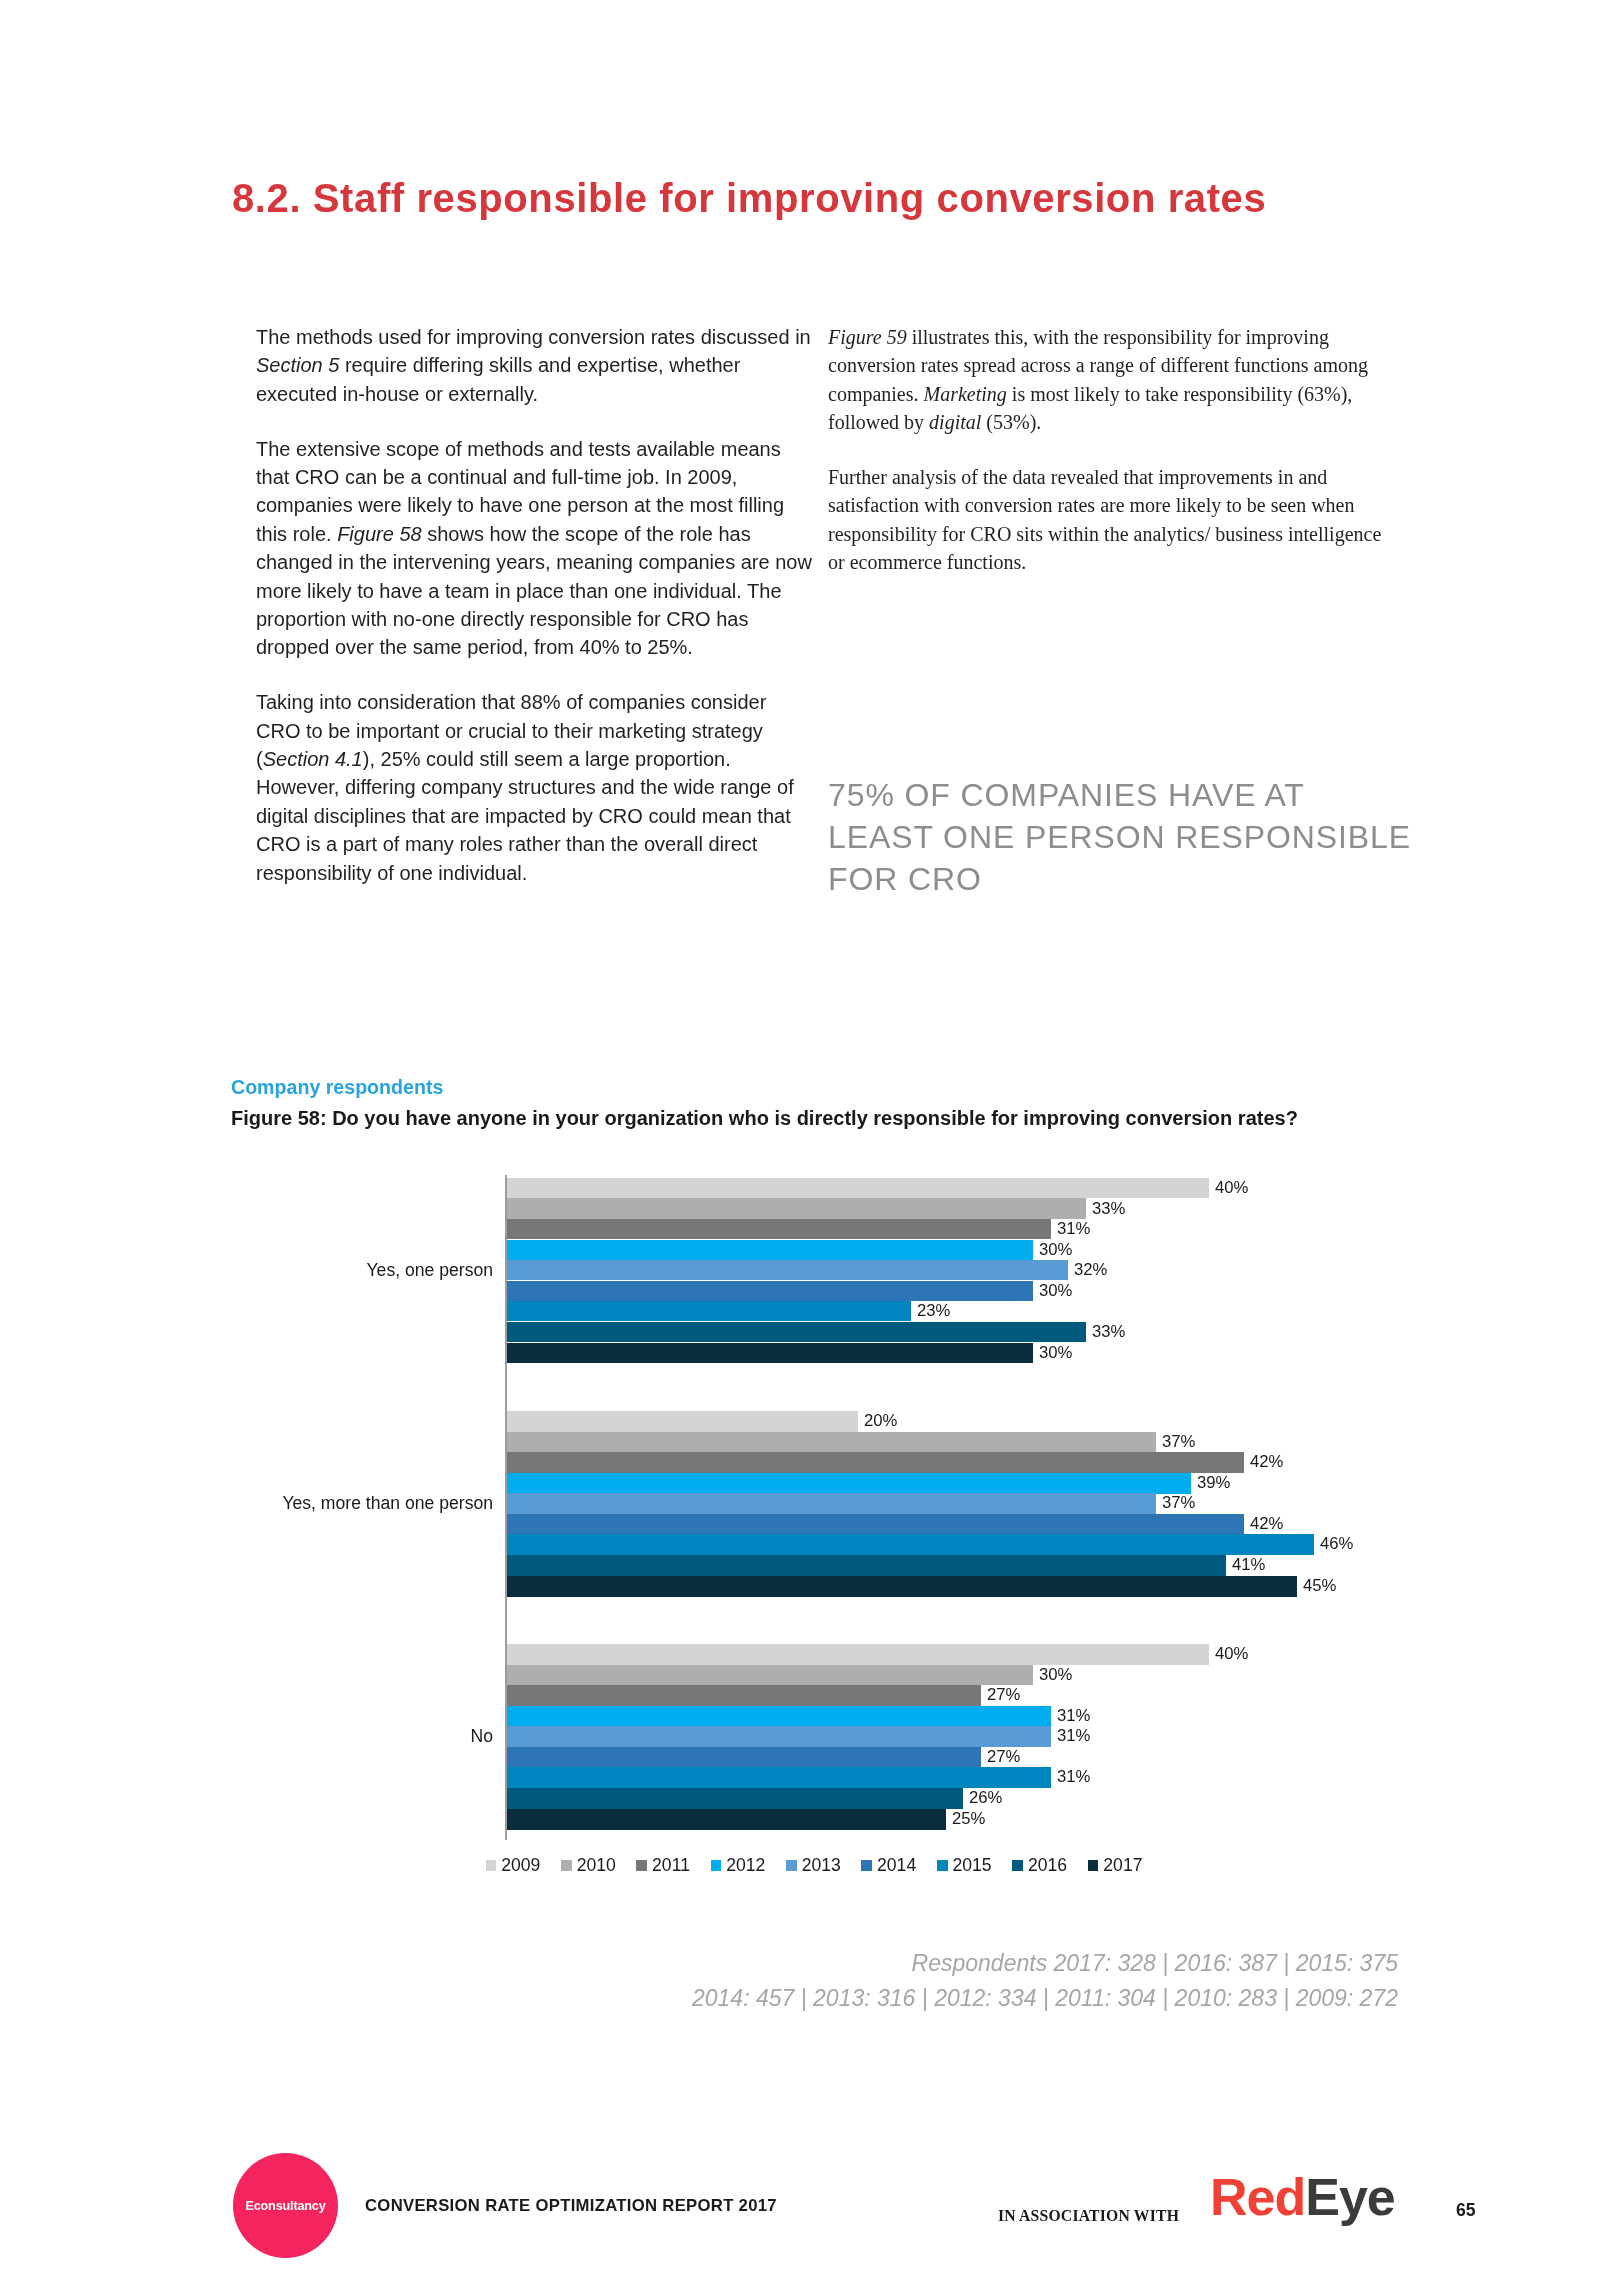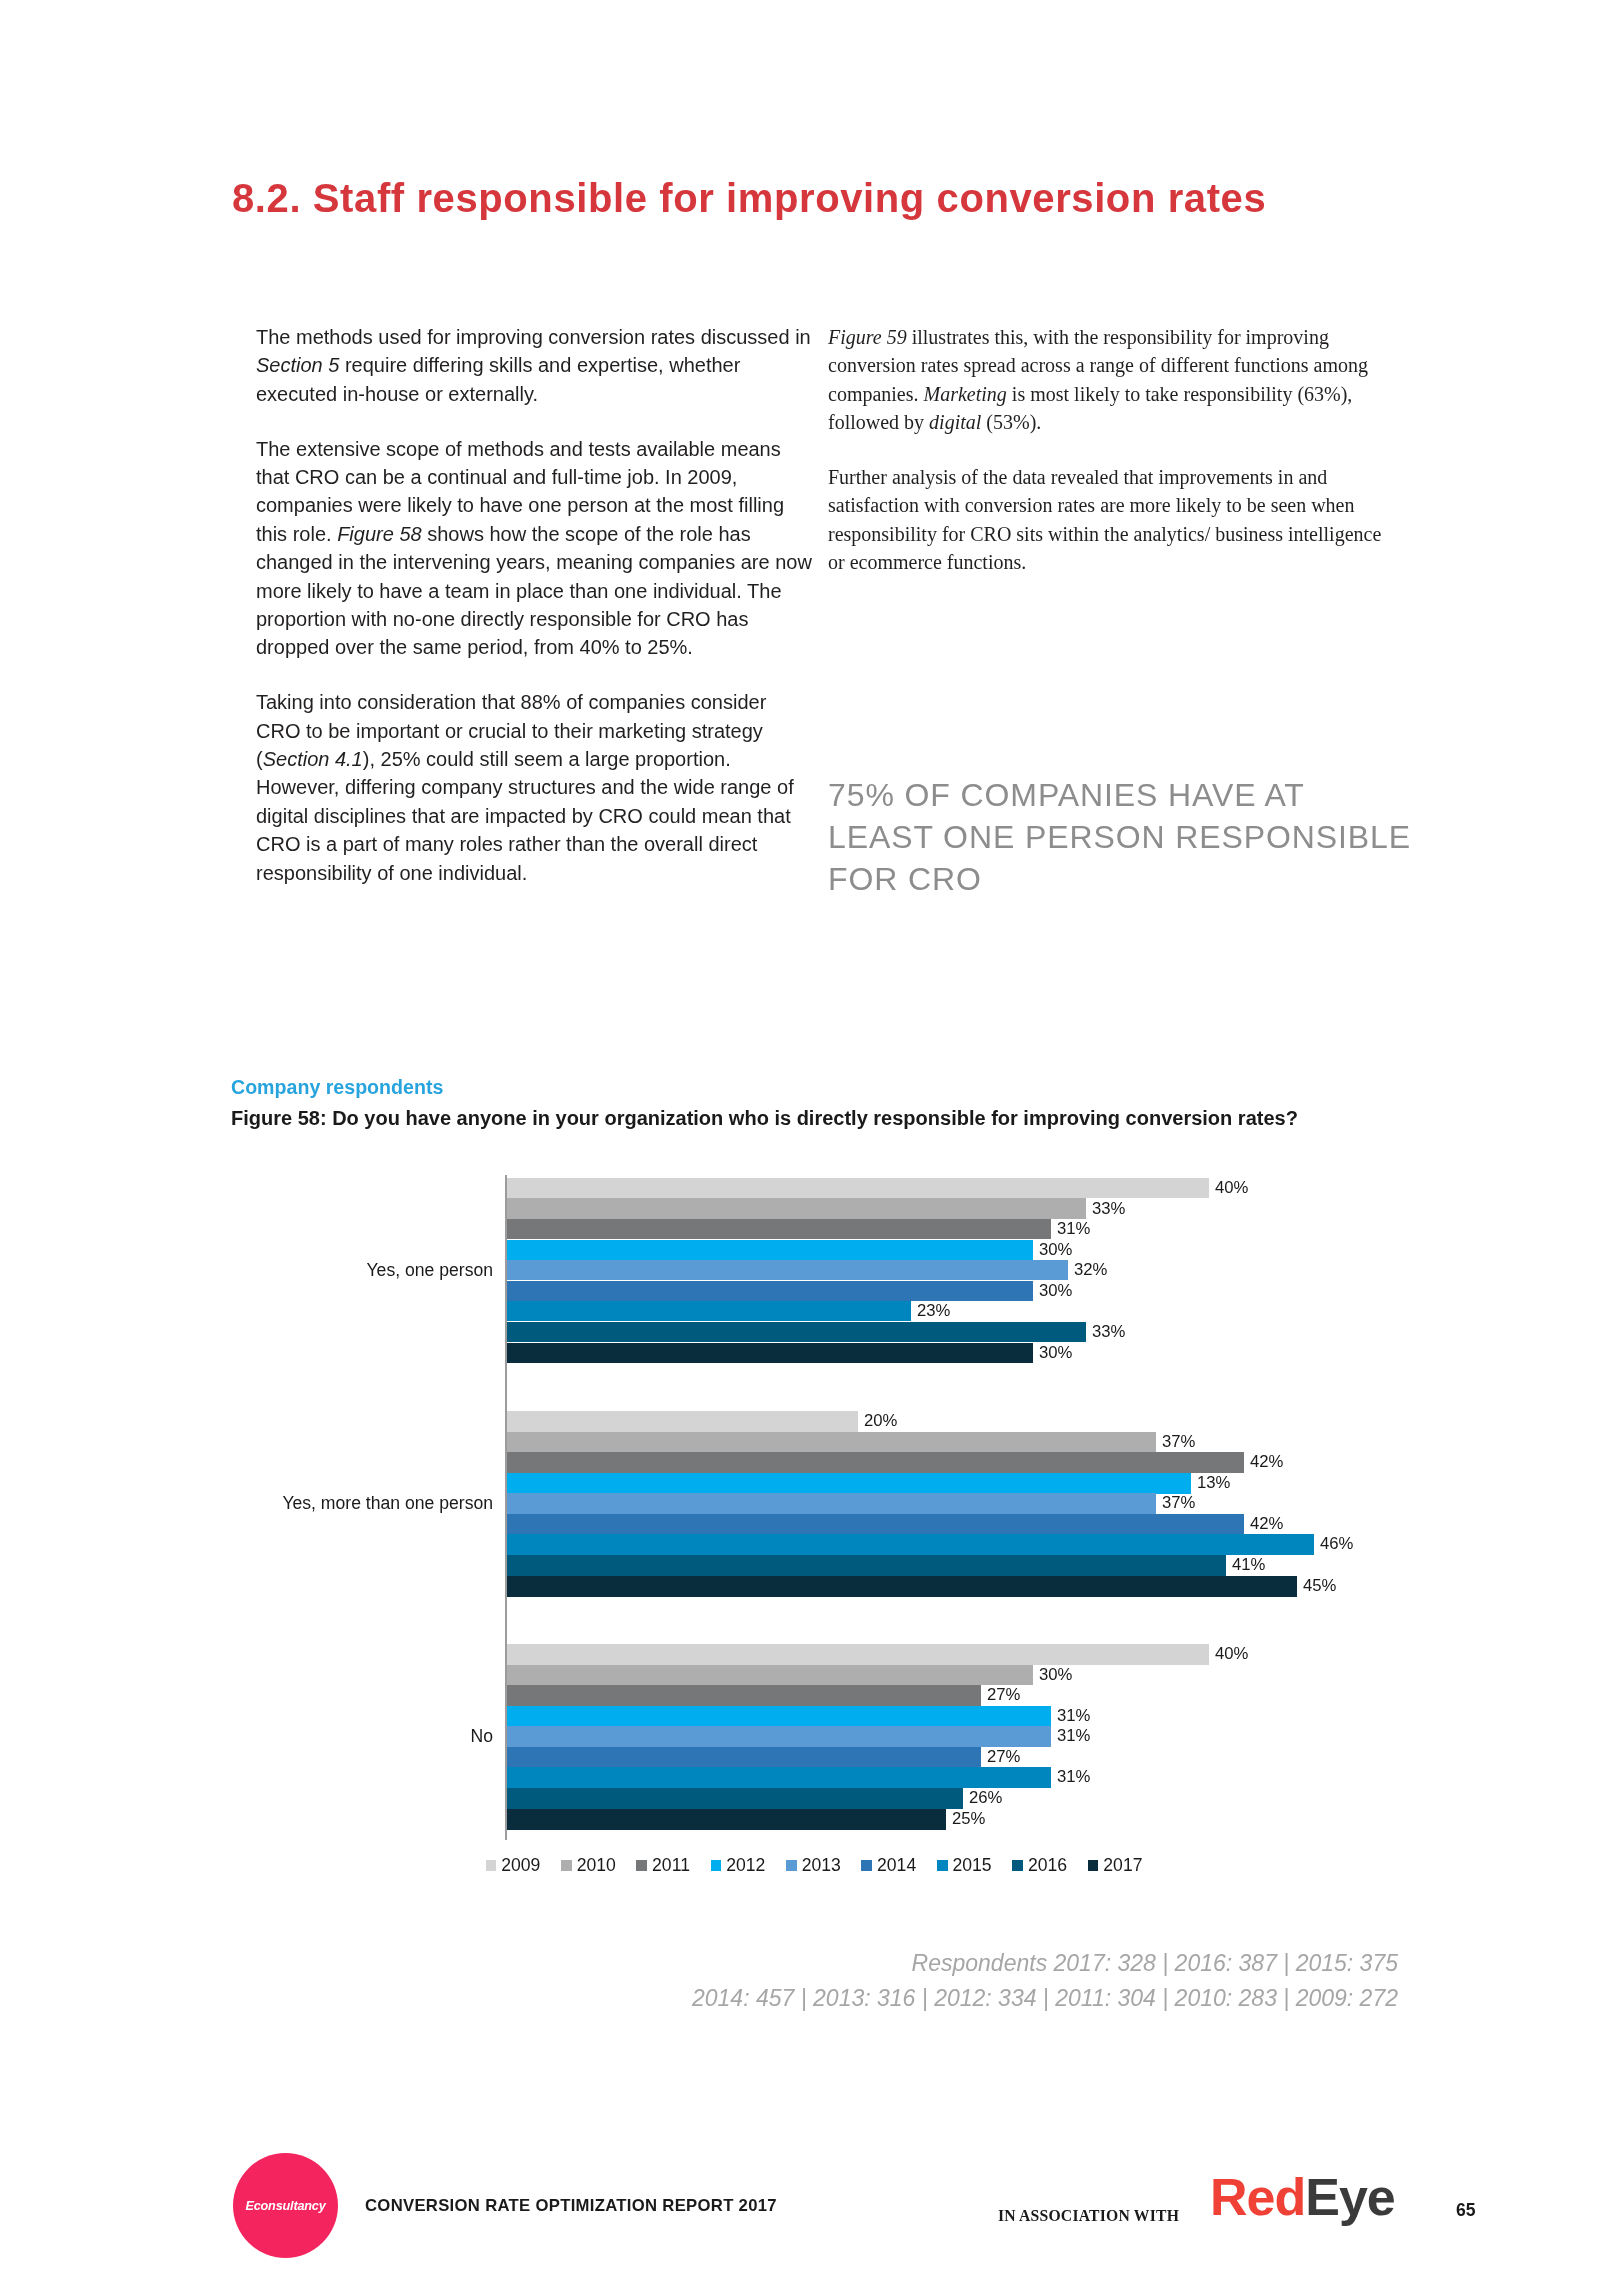--- a/index.html
+++ b/index.html
@@ -183,21 +183,20 @@
     position: absolute;
     left: 233px;
     top: 2px;
     width: 105px;
     height: 105px;
     border-radius: 50%;
     background: #f4245e;
     display: flex;
     align-items: center;
     justify-content: center;
-    font-style: italic;
   }
   .logo-circle span {
     color: #ffffff;
     font-size: 12.7px;
     font-weight: 700;
     letter-spacing: -0.2px;
   }
   .footer-report {
     position: absolute;
     left: 365px;
@@ -310,21 +309,21 @@
           <div class="bar-row" style="top: 20.6px; width: 890px;">
             <div class="bar" style="width: 649px; background: rgb(174, 174, 174);"></div>
             <div class="bar-value" style="left: 649px;">37%</div>
           </div>
           <div class="bar-row" style="top: 41px; width: 890px;">
             <div class="bar" style="width: 737px; background: rgb(117, 119, 120);"></div>
             <div class="bar-value" style="left: 737px;">42%</div>
           </div>
           <div class="bar-row" style="top: 62px; width: 890px;">
             <div class="bar" style="width: 684px; background: rgb(0, 173, 239);"></div>
-            <div class="bar-value" style="left: 684px;">13%</div>
+            <div class="bar-value" style="left: 684px;">39%</div>
           </div>
           <div class="bar-row" style="top: 82px; width: 890px;">
             <div class="bar" style="width: 649px; background: rgb(91, 155, 213);"></div>
             <div class="bar-value" style="left: 649px;">37%</div>
           </div>
           <div class="bar-row" style="top: 103px; width: 890px;">
             <div class="bar" style="width: 737px; background: rgb(46, 117, 182);"></div>
             <div class="bar-value" style="left: 737px;">42%</div>
           </div>
           <div class="bar-row" style="top: 123px; width: 890px;">

